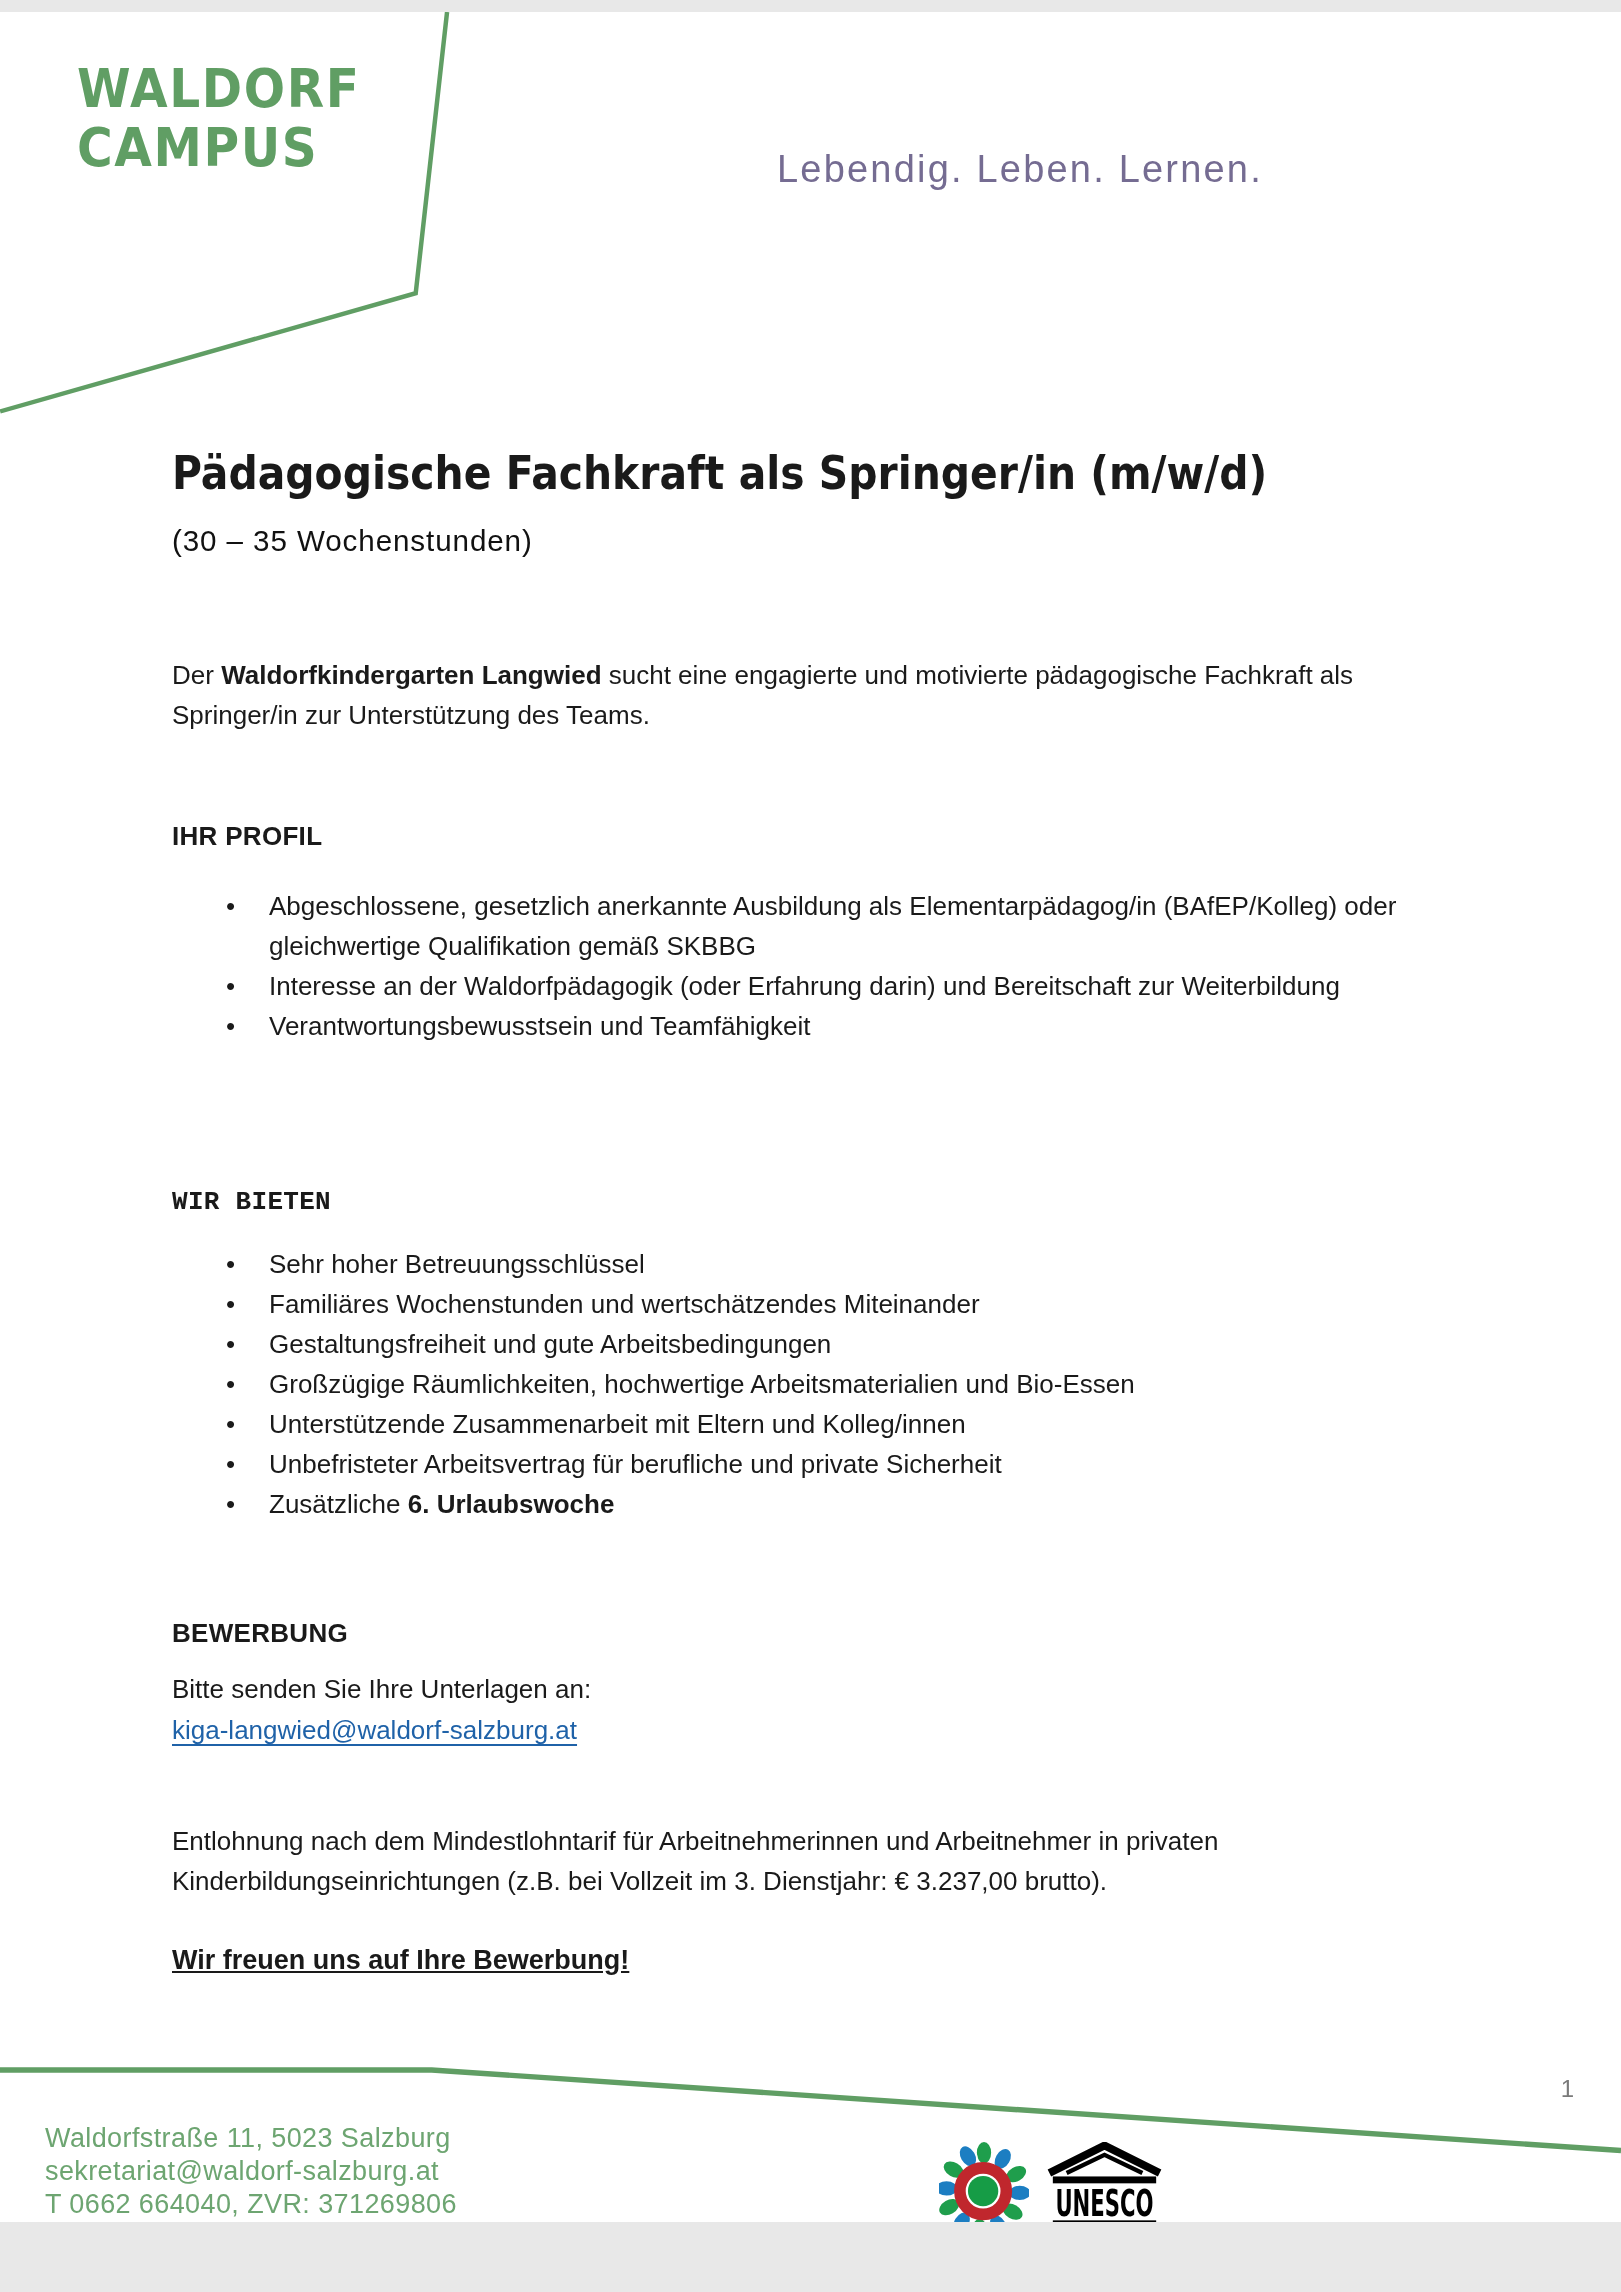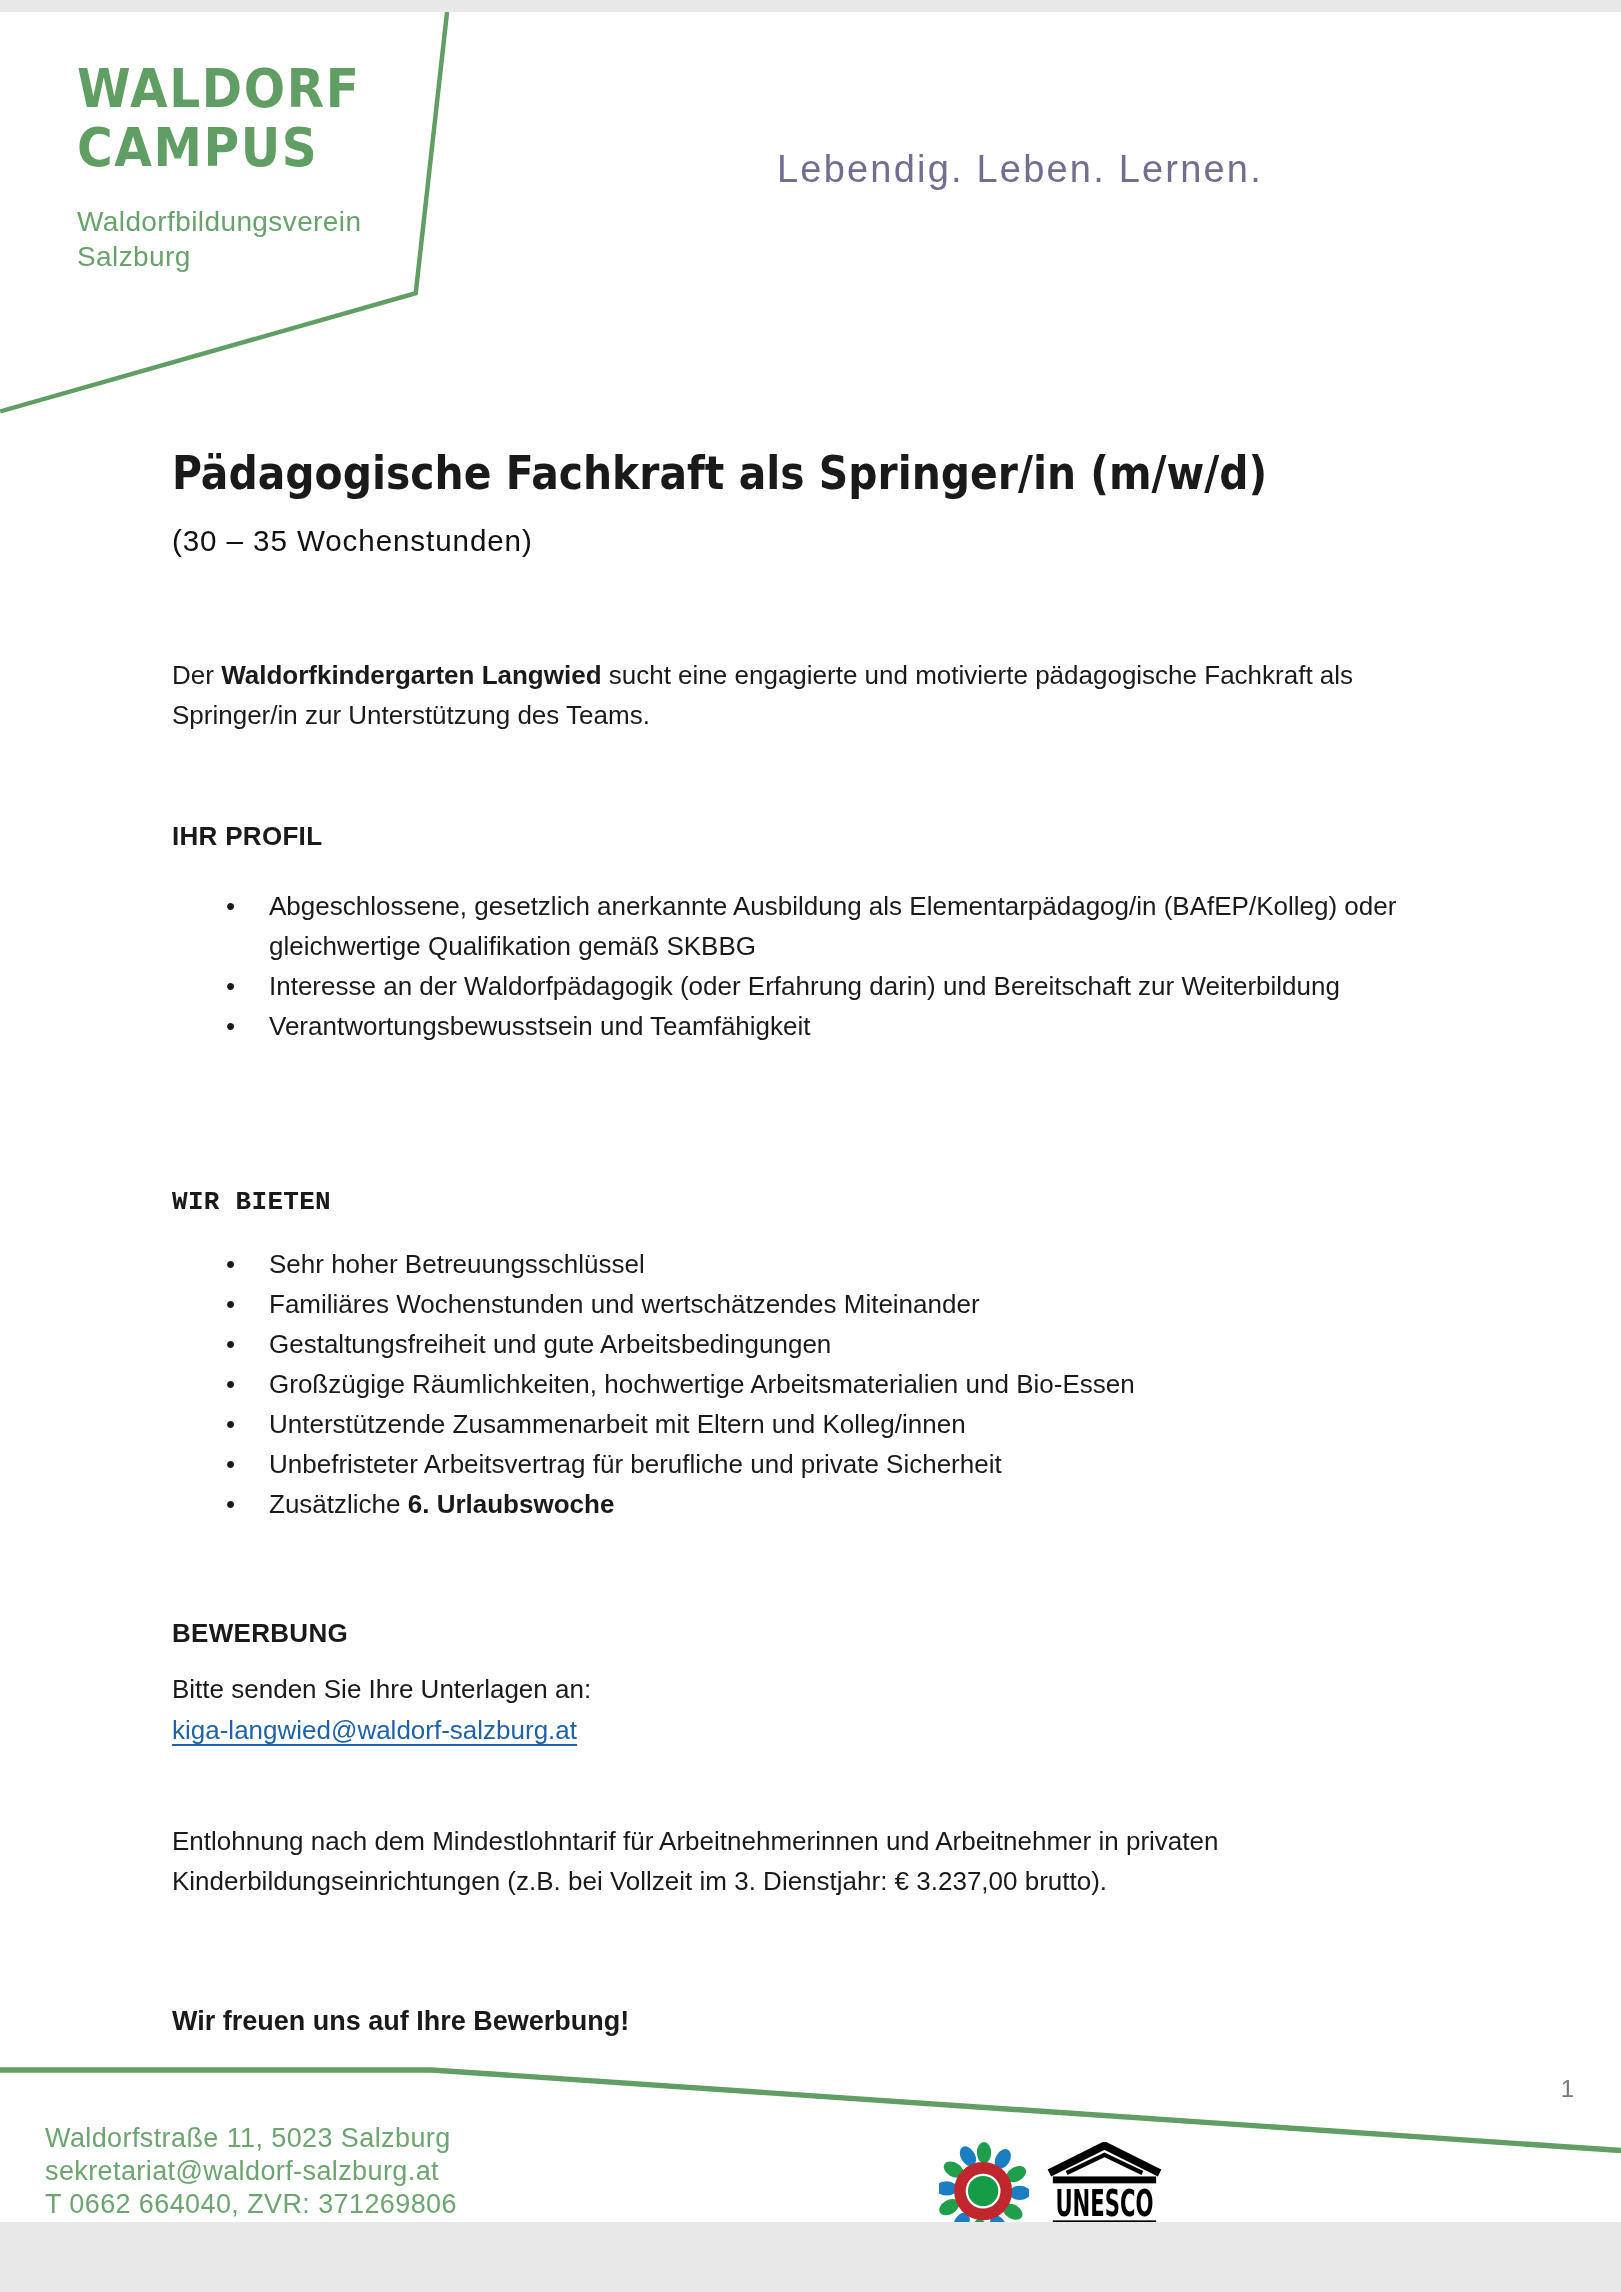--- a/index.html
+++ b/index.html
@@ -51,21 +51,21 @@
     content:"\2022"; position:absolute; left:54px; top:0;
     font-size:26px; line-height:40px;
   }
   .bew-line1 { top:1657px; }
   .email-line { top:1698px; }
   .email-link {
     color:#1f62a8; text-decoration:underline; text-underline-offset:5.4px;
     font-size:26px; line-height:40px;
   }
   .salary { top:1809px; }
-  .closing { top:1994px; font-weight:bold; font-size:27px; }
+  .closing { top:1933px; font-weight:bold; font-size:27px;text-decoration:underline; }
   b, strong { font-weight:bold; }
 
   
   .page-number {
     position:absolute; right:47px; top:2063px;
     font-size:24px; color:#7a7a7a;
   }
   .footer-contact {
     position:absolute; left:45px; top:2110px;
     color:#6da571; font-size:27px; line-height:33px; letter-spacing:0.4px;
@@ -82,24 +82,20 @@
 <div class="page">
 
   <svg class="deco" style="left:0; top:0;" width="466" height="412" viewBox="0 0 520 460">
     <polyline points="499,0 464,314 0,446" fill="none" stroke="#609e64" stroke-width="5"></polyline>
   </svg>
 
   <div class="logo">
     <div class="logo-main">
       <div>WALDORF</div>
       <div>CAMPUS</div>
-    </div>
-    <div class="logo-sub">
-      <div>Waldorfbildungsverein</div>
-      <div>Salzburg</div>
     </div>
   </div>
 
   <div class="tagline">Lebendig. Leben. Lernen.</div>
 
   <h1 class="abs job-title">Pädagogische Fachkraft als Springer/in (m/w/d)</h1>
   <div class="abs job-hours">(30 – 35 Wochenstunden)</div>
 
   <p class="abs body-text intro"><span>Der </span><b>Waldorfkindergarten Langwied</b><span> sucht eine engagierte und motivierte pädagogische Fachkraft als Springer/in zur Unterstützung des Teams.</span></p>
 

